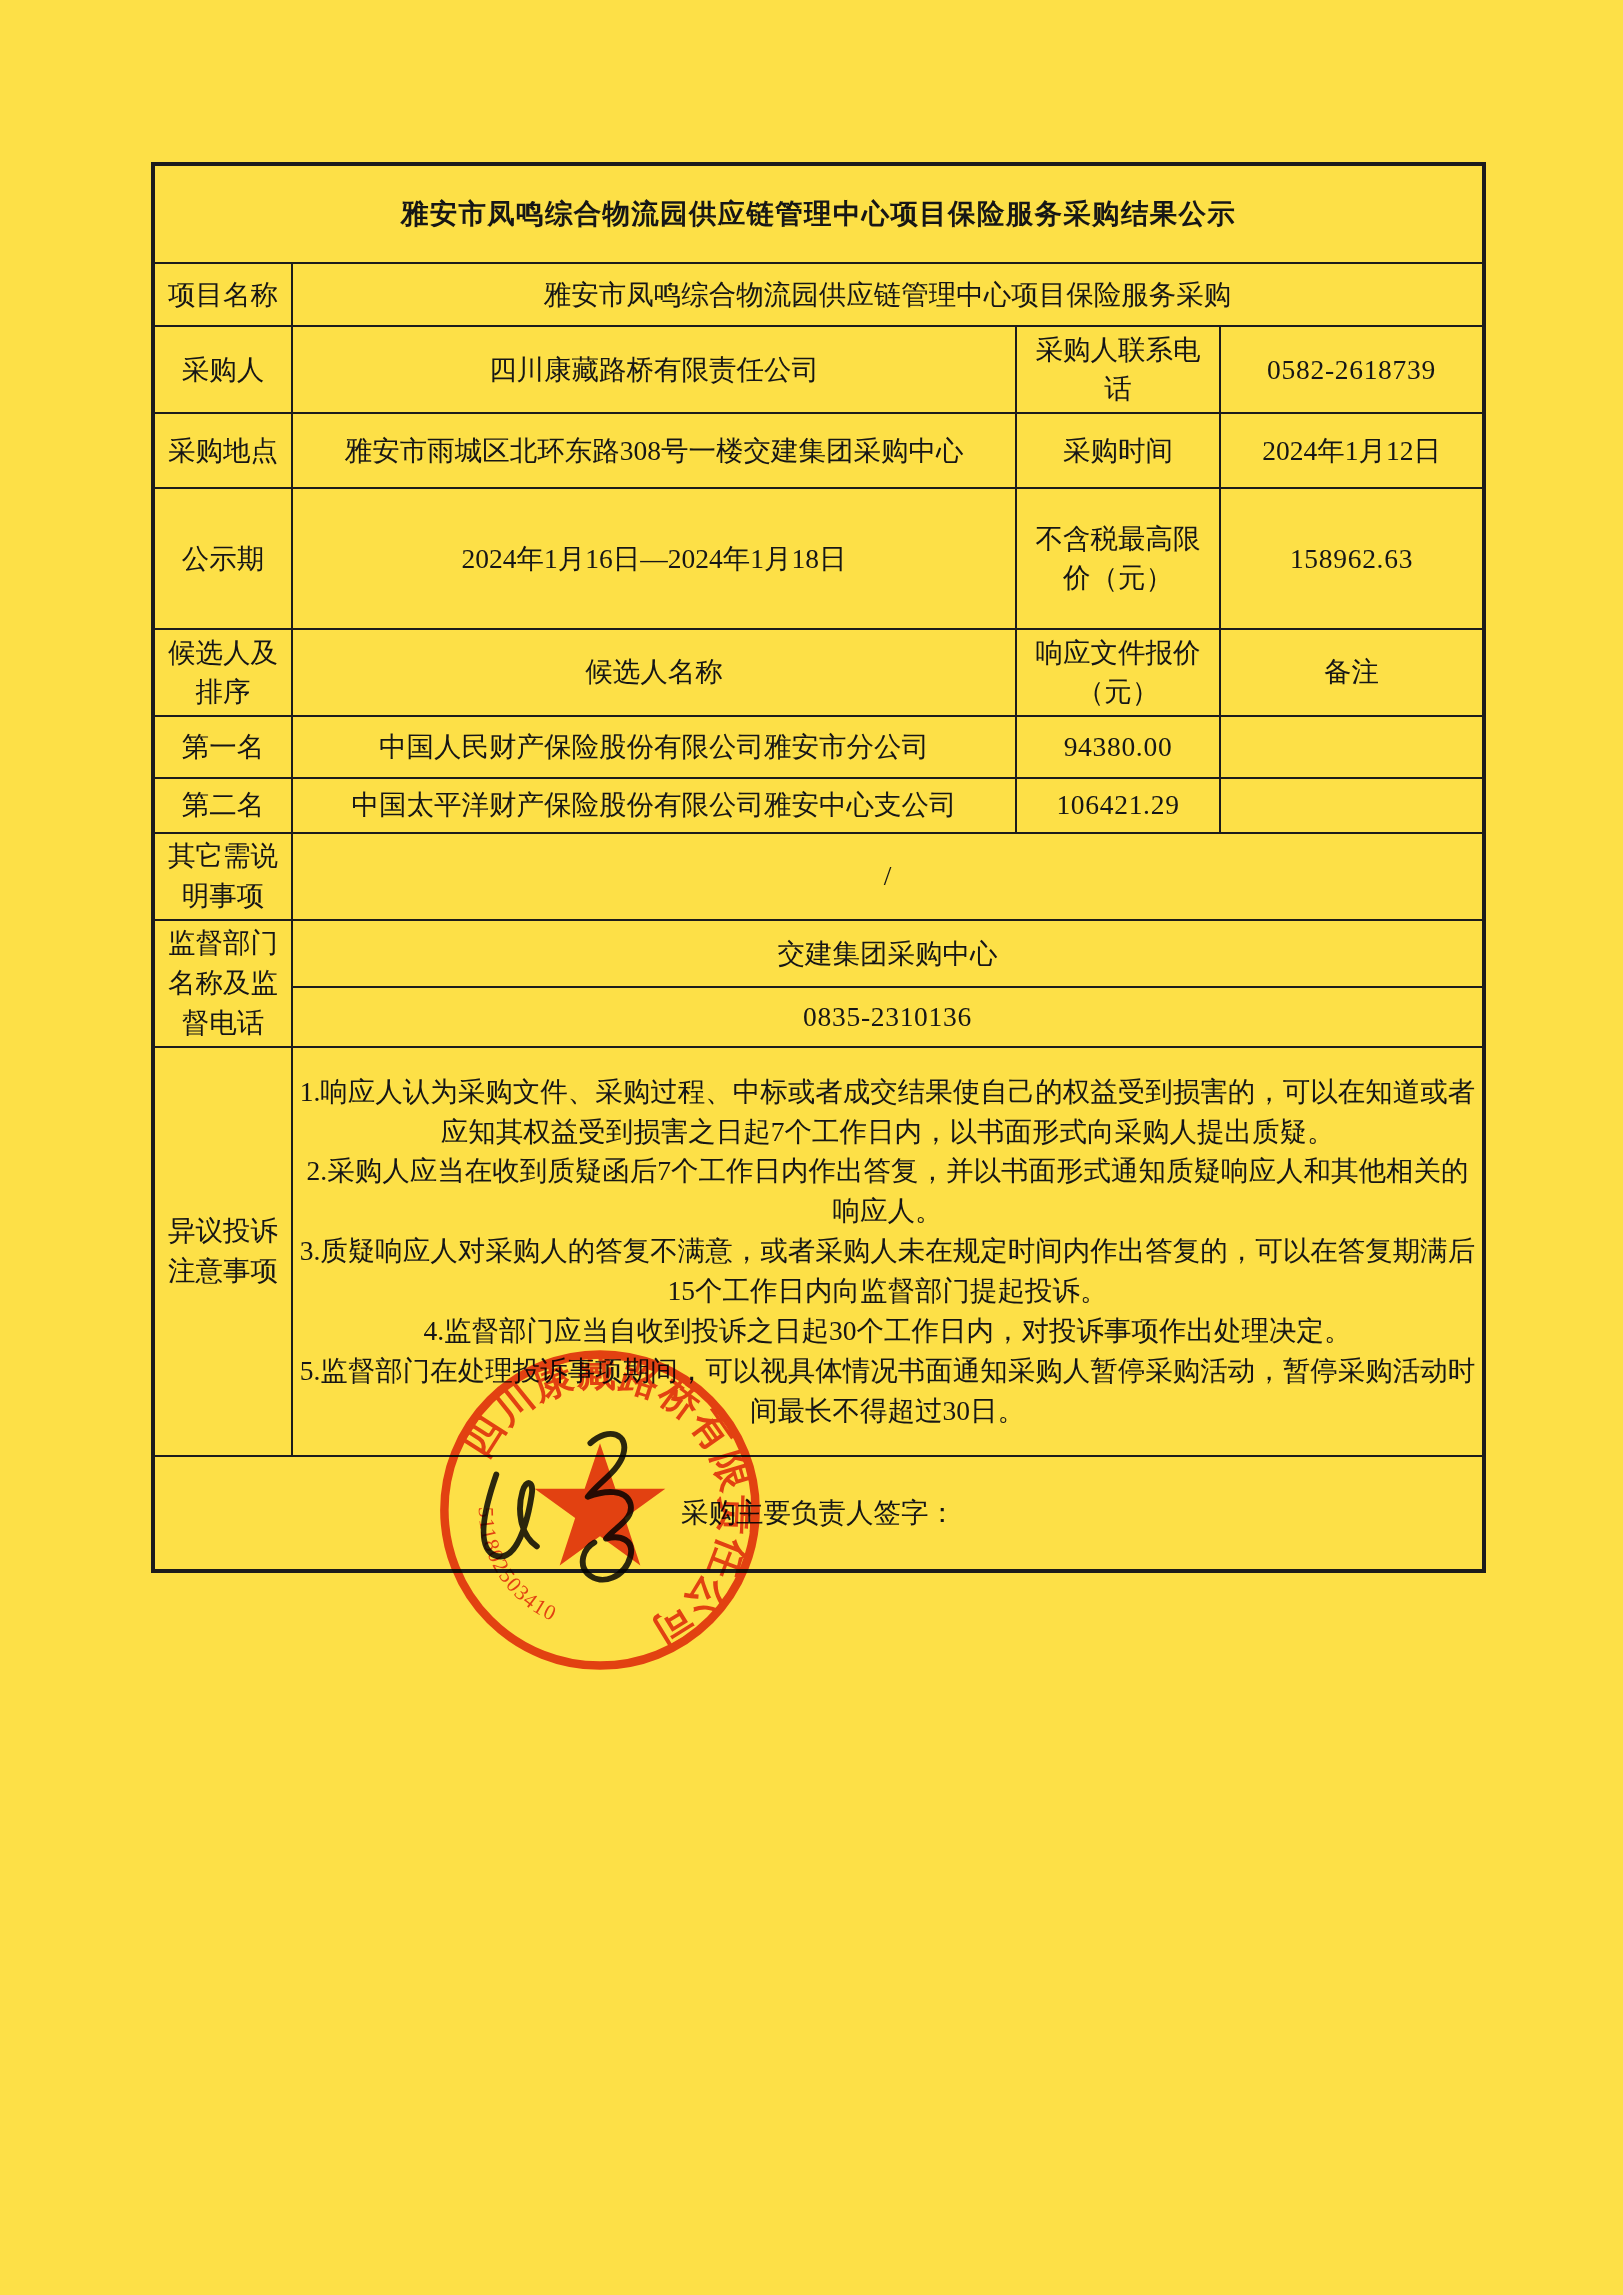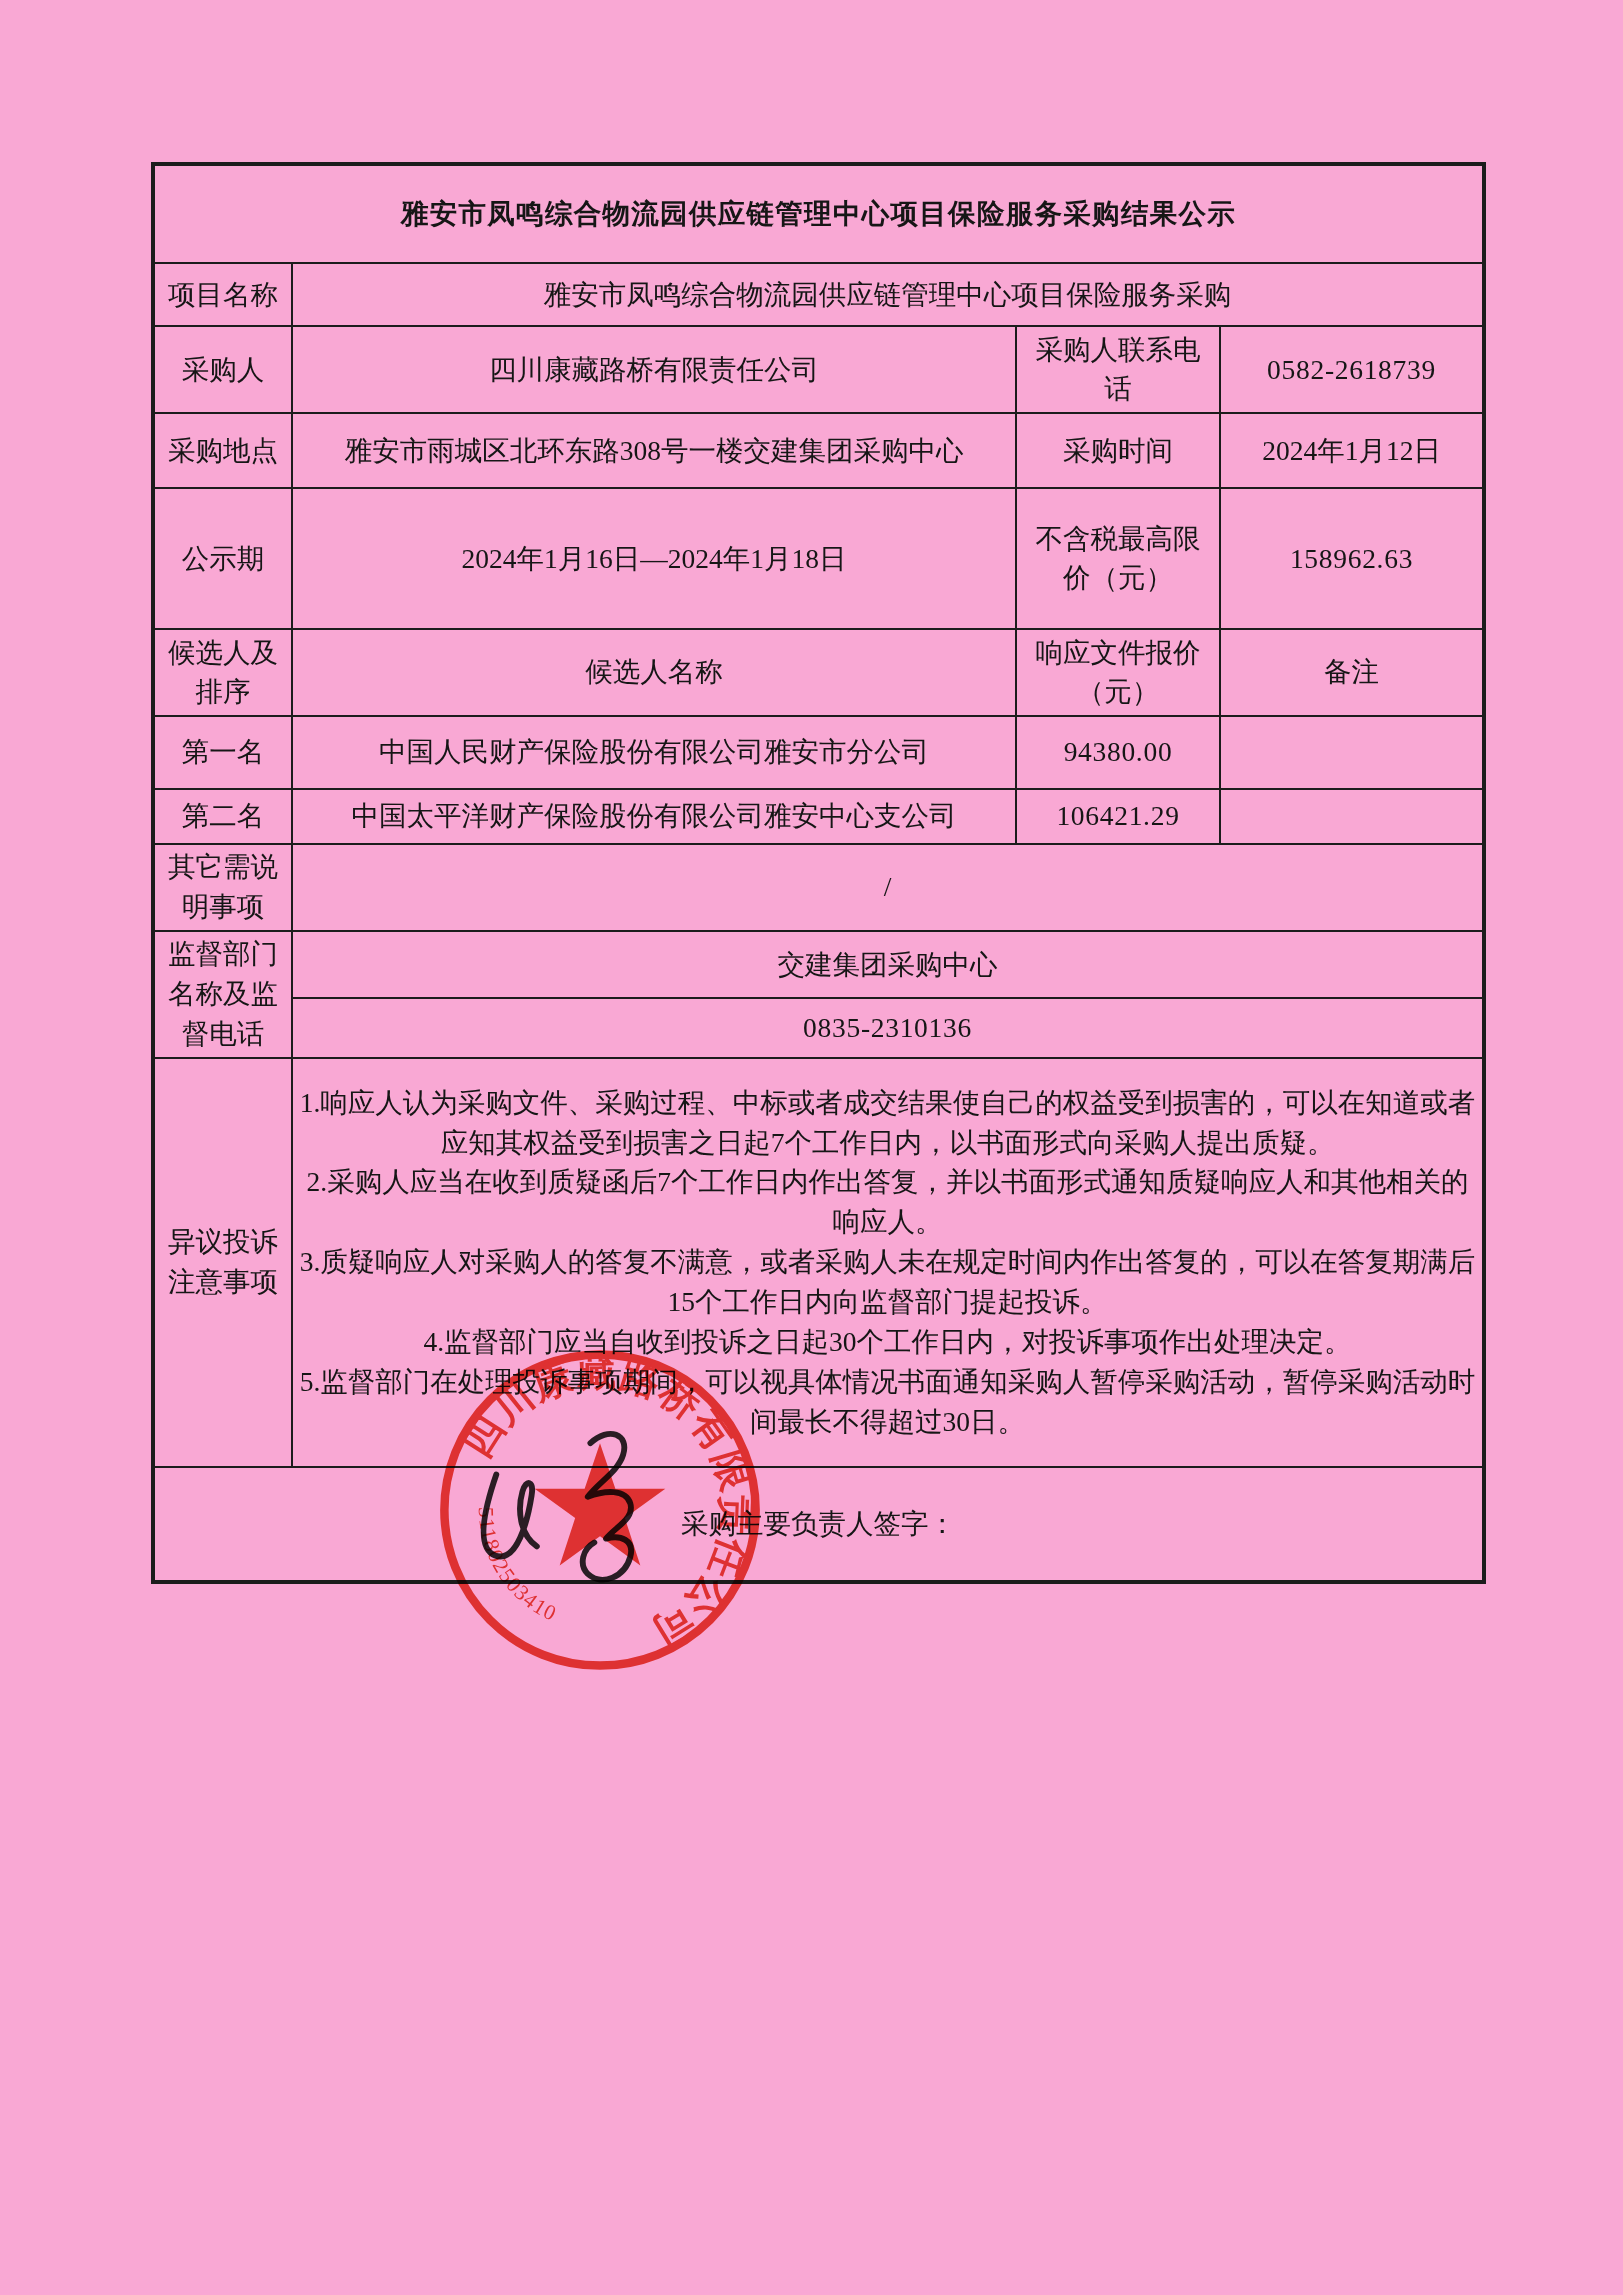--- a/index.html
+++ b/index.html
@@ -1,20 +1,20 @@
 <!DOCTYPE html>
 <html style="font-size:10.5px"><head>
 <meta charset="utf-8">
 <style>
   * { margin:0; padding:0; box-sizing:border-box; }
   html,body { background:#ffffff; }
   .page {
     position:relative;
     width:1623px; height:2295px;
-    background:#f9a8d4;
+    background:#fde047;
     overflow:hidden;
     font-family:"Liberation Serif","DejaVu Serif",serif;
     color:#161616;
   }
   table.doc {
     position:absolute; left:151px; top:162px;
     width:1331px;
     border-collapse:collapse;
     table-layout:fixed;
     border:4.6px solid #1c1c1c;
@@ -114,21 +114,21 @@
       <td class="num">158962.63</td>
     </tr>
 
     <tr style="height:81px">
       <td>候选人及排序</td>
       <td>候选人名称</td>
       <td>响应文件报价（元）</td>
       <td>备注</td>
     </tr>
 
-    <tr style="height:73px">
+    <tr style="height:62px">
       <td>第一名</td>
       <td>中国人民财产保险股份有限公司雅安市分公司</td>
       <td class="num">94380.00</td>
       <td></td>
     </tr>
 
     <tr style="height:55px">
       <td>第二名</td>
       <td>中国太平洋财产保险股份有限公司雅安中心支公司</td>
       <td class="num">106421.29</td>

